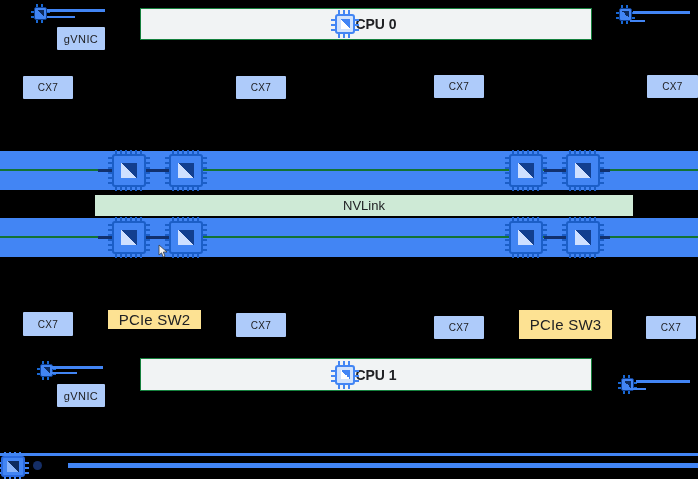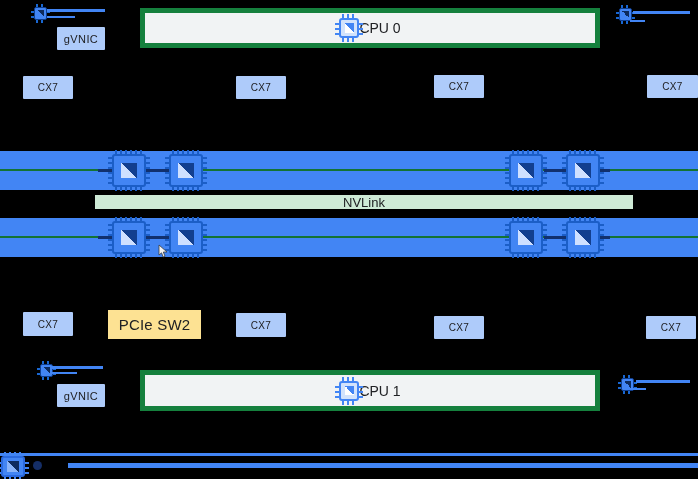--- a/index.html
+++ b/index.html
@@ -1,21 +1,21 @@
 <!DOCTYPE html>
 <html><head>
 <meta charset="utf-8">
 <style>
   html,body{margin:0;padding:0;background:#000;}
   .stage{position:relative;width:698px;height:479px;background:#000;overflow:hidden;
          font-family:"Liberation Sans",sans-serif;color:#202124;}
   .box{position:absolute;display:flex;align-items:center;justify-content:center;color:#202124;}
   .nicbox{background:#aecbfa;font-size:10px;letter-spacing:.4px;border-radius:1px;}
   .pciebox{background:#fde293;font-size:15px;font-weight:500;letter-spacing:.2px;}
-  .cpubox{background:#f1f3f4;border:5px solid #15803d;font-size:14px;}
+  .cpubox{background:#f1f3f4;border:1px solid #15803d;font-size:14px;font-weight:bold;}
   .nvlbox{background:#ceead6;font-size:13px;}
   .bar{position:absolute;left:0;width:698px;background:#4285f4;}
   .hline{position:absolute;background:#4285f4;}
   .greenline{position:absolute;left:0;width:698px;height:2px;background:#137333;}
   .dd{position:absolute;height:3px;background:#11306e;}
   
   .chip{position:absolute;}
   .chip.inline{position:relative;flex:0 0 auto;}
   .chip .pv,.chip .ph,.chip .body,.chip .core{position:absolute;display:block;}
   .chip .pv{left:3px;right:3px;top:-4px;bottom:-4px;
@@ -49,31 +49,31 @@
   .sw1{left:519px;top:71px;width:93px;height:29px;}
   .cx3{left:647px;top:75px;width:51px;height:23px;}
   .bar1{top:151px;height:39px;} .bar2{top:218px;height:39px;}
   .gl1{top:169px;} .gl2{top:236px;}
   .g1{left:112px;top:154px;} .g2{left:169px;top:154px;} .g3{left:509px;top:154px;} .g4{left:566px;top:154px;}
   .g5{left:112px;top:221px;} .g6{left:169px;top:221px;} .g7{left:509px;top:221px;} .g8{left:566px;top:221px;}
   .dd1a{left:98px;top:169px;width:14px;} .dd1b{left:146px;top:169px;width:23px;}
   .dd1c{left:544px;top:169px;width:22px;} .dd1d{left:600px;top:169px;width:10px;}
   .dd2a{left:98px;top:236px;width:14px;} .dd2b{left:146px;top:236px;width:23px;}
   .dd2c{left:544px;top:236px;width:22px;} .dd2d{left:600px;top:236px;width:10px;}
-  .nvl{left:95px;top:195px;width:538px;height:14px;}
+  .nvl{left:95px;top:195px;width:538px;height:21px;}
   .cx4{left:23px;top:312px;width:50px;height:24px;}
-  .sw2{left:108px;top:310px;width:93px;height:29px;}
+  .sw2{left:108px;top:310px;width:93px;height:19px;}
   .cx5{left:236px;top:313px;width:50px;height:24px;}
   .cx6{left:434px;top:316px;width:50px;height:23px;}
   .sw3{left:519px;top:310px;width:93px;height:29px;}
   .cx7b{left:646px;top:316px;width:50px;height:23px;}
   .bl-nic{left:40px;top:364px;} .bl-a{left:52px;top:366px;width:51px;height:3px;}
   .bl-b{left:52px;top:372px;width:25px;height:2px;}
   .gvnic-bot{left:57px;top:384px;width:48px;height:23px;font-size:11px;}
-  .cpu1{left:140px;top:370px;width:450px;height:31px;}
+  .cpu1{left:140px;top:358px;width:450px;height:31px;}
   .br-nic{left:621px;top:378px;} .br-a{left:636px;top:380px;width:54px;height:3px;}
   .br-b{left:629px;top:388px;width:17px;height:2px;}
   .leg-top{left:0;top:453px;width:698px;height:3px;}
   .leg-chip{left:1px;top:456px;}
   .leg-dot{position:absolute;left:33px;top:461px;width:9px;height:9px;border-radius:50%;background:#152e66;}
   .leg-rule{left:68px;top:463px;width:630px;height:5px;}
   .cursor{position:absolute;left:158px;top:244px;}
 </style>
 </head>
 <body>
@@ -201,20 +201,23 @@
     </div>
   <div class="box pciebox sw2">
       <span>PCIe SW2</span>
     </div>
   <div class="box nicbox cx5">
       <span>CX7</span>
     </div>
   <div class="box nicbox cx6">
       <span>CX7</span>
     </div>
+  <div class="box pciebox sw3">
+      <span>PCIe SW3</span>
+    </div>
   <div class="box nicbox cx7b">
       <span>CX7</span>
     </div>
 
   <div class="chip nic-chip sz13 bl-nic">
       <i class="pv"></i>
       <i class="ph"></i>
       <b class="body"></b>
       <s class="core"></s>
     </div>

